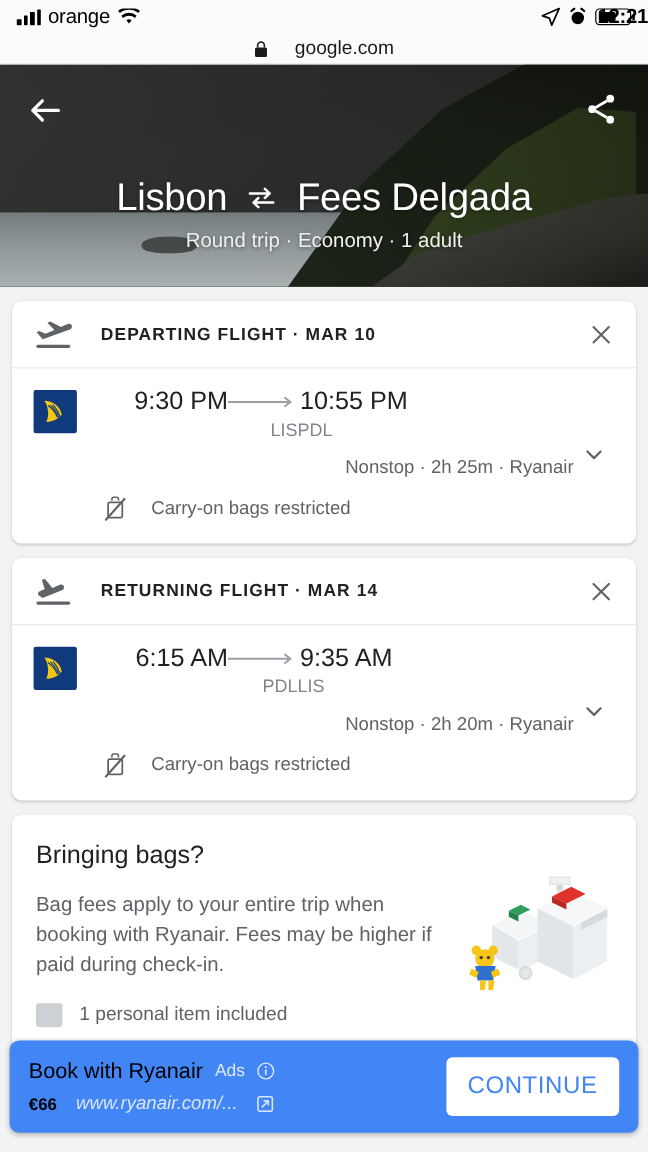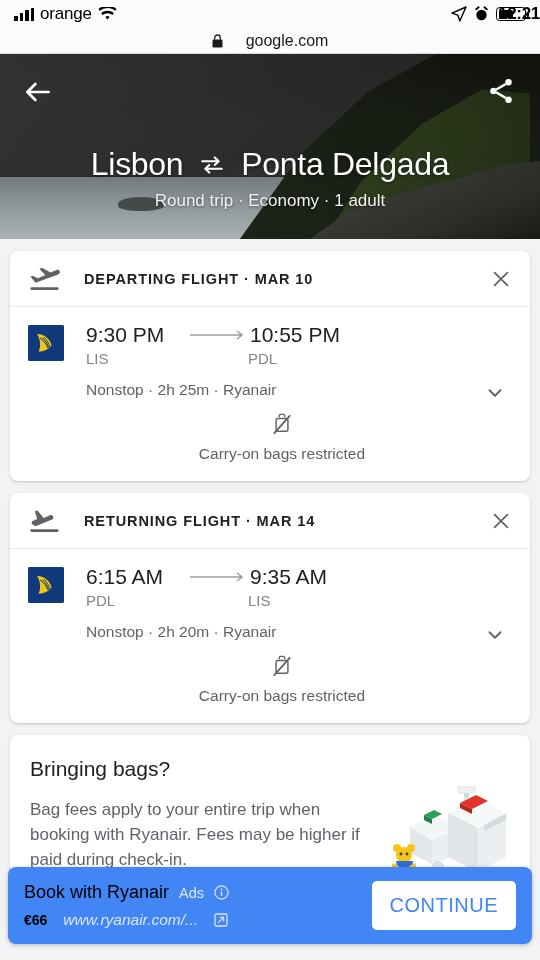--- a/index.html
+++ b/index.html
@@ -94,28 +94,28 @@
   .card-head { display: flex; align-items: center; height: 56px; padding: 0 18px;
     border-bottom: 1px solid #e8eaed; }
   .card-head .plane { width: 34px; flex: none; }
   .card-head .title { flex: 1; margin-left: 22px; font-size: 14.5px; font-weight: 700;
     letter-spacing: .9px; color: #202124; }
   .card-head .close { width: 22px; height: 22px; flex: none; cursor: pointer; }
 
   .flight-row { display: flex; padding: 16px 18px 18px 18px; }
   .logo { width: 36px; height: 36px; flex: none; border-radius: 2px; overflow: hidden;
     background: #103a7c; position: relative; margin-top: 2px; }
-  .flight-main { flex: 1; margin-left: 22px; }
+  .flight-main { flex: 1; margin-left: 22px; text-align: right; }
   .times { display: flex; align-items: center; font-size: 21px; color: #202124; }
   .time-a { min-width: 104px; }
   .arrow-line { display: inline-flex; align-items: center; width: 58px; flex: none; margin: 0 2px 0 0; }
   .codes { display: flex; margin-top: 3px; font-size: 15px; color: #80868b; }
   .code-a { min-width: 162px; }
   .meta { margin-top: 14px; font-size: 15.5px; color: #5f6368; }
-  .bagline { display: flex; align-items: center; gap: 10px; margin-top: 14px; font-size: 15.5px; color: #5f6368; flex-direction: column; }
+  .bagline { display: flex; align-items: center; gap: 20px; margin-top: 14px; font-size: 15.5px; color: #5f6368; }
   .bagline .nobag { width: 20px; height: 22px; flex: none; }
   .chev { width: 34px; flex: none; display: flex; align-items: center; justify-content: center; cursor: pointer; }
 
   
   .bags-card { padding: 22px 20px 24px 20px; position: relative; min-height: 160px; }
   .bags-title { font-size: 21px; color: #202124; }
   .bags-text { margin-top: 16px; font-size: 17px; line-height: 1.48; color: #5f6368; max-width: 330px; }
   .bags-art { position: absolute; right: 20px; top: 44px; width: 130px; height: 108px; }
   .bags-extra { display: flex; align-items: center; gap: 14px; margin-top: 20px; font-size: 16px; color: #5f6368; }
   .bags-extra .pbag { width: 22px; height: 20px; flex: none; background: #cdd1d4; border-radius: 2px 2px 3px 3px; }
@@ -211,21 +211,21 @@
       </svg>
     </div>
 
     <div class="hero-text">
       <div class="route">
         <span>Lisbon</span>
         <svg class="swap" viewBox="0 0 24 24">
           <path d="M3 8.5h15M14.5 5l3.7 3.5-3.7 3.5" fill="none" stroke="#fff" stroke-width="1.9" stroke-linecap="round" stroke-linejoin="round"></path>
           <path d="M21 15.5H6M9.5 12l-3.7 3.5 3.7 3.5" fill="none" stroke="#fff" stroke-width="1.9" stroke-linecap="round" stroke-linejoin="round"></path>
         </svg>
-        <span>Ponta Delgada</span>
+        <span>Fees Delgada</span>
       </div>
       <div class="subtitle">Round trip · Economy · 1 adult</div>
     </div>
   </div>
 
   <div class="content">
 
     <div class="card">
       <div class="card-head">
         <svg class="plane" viewBox="0 0 30 26">

